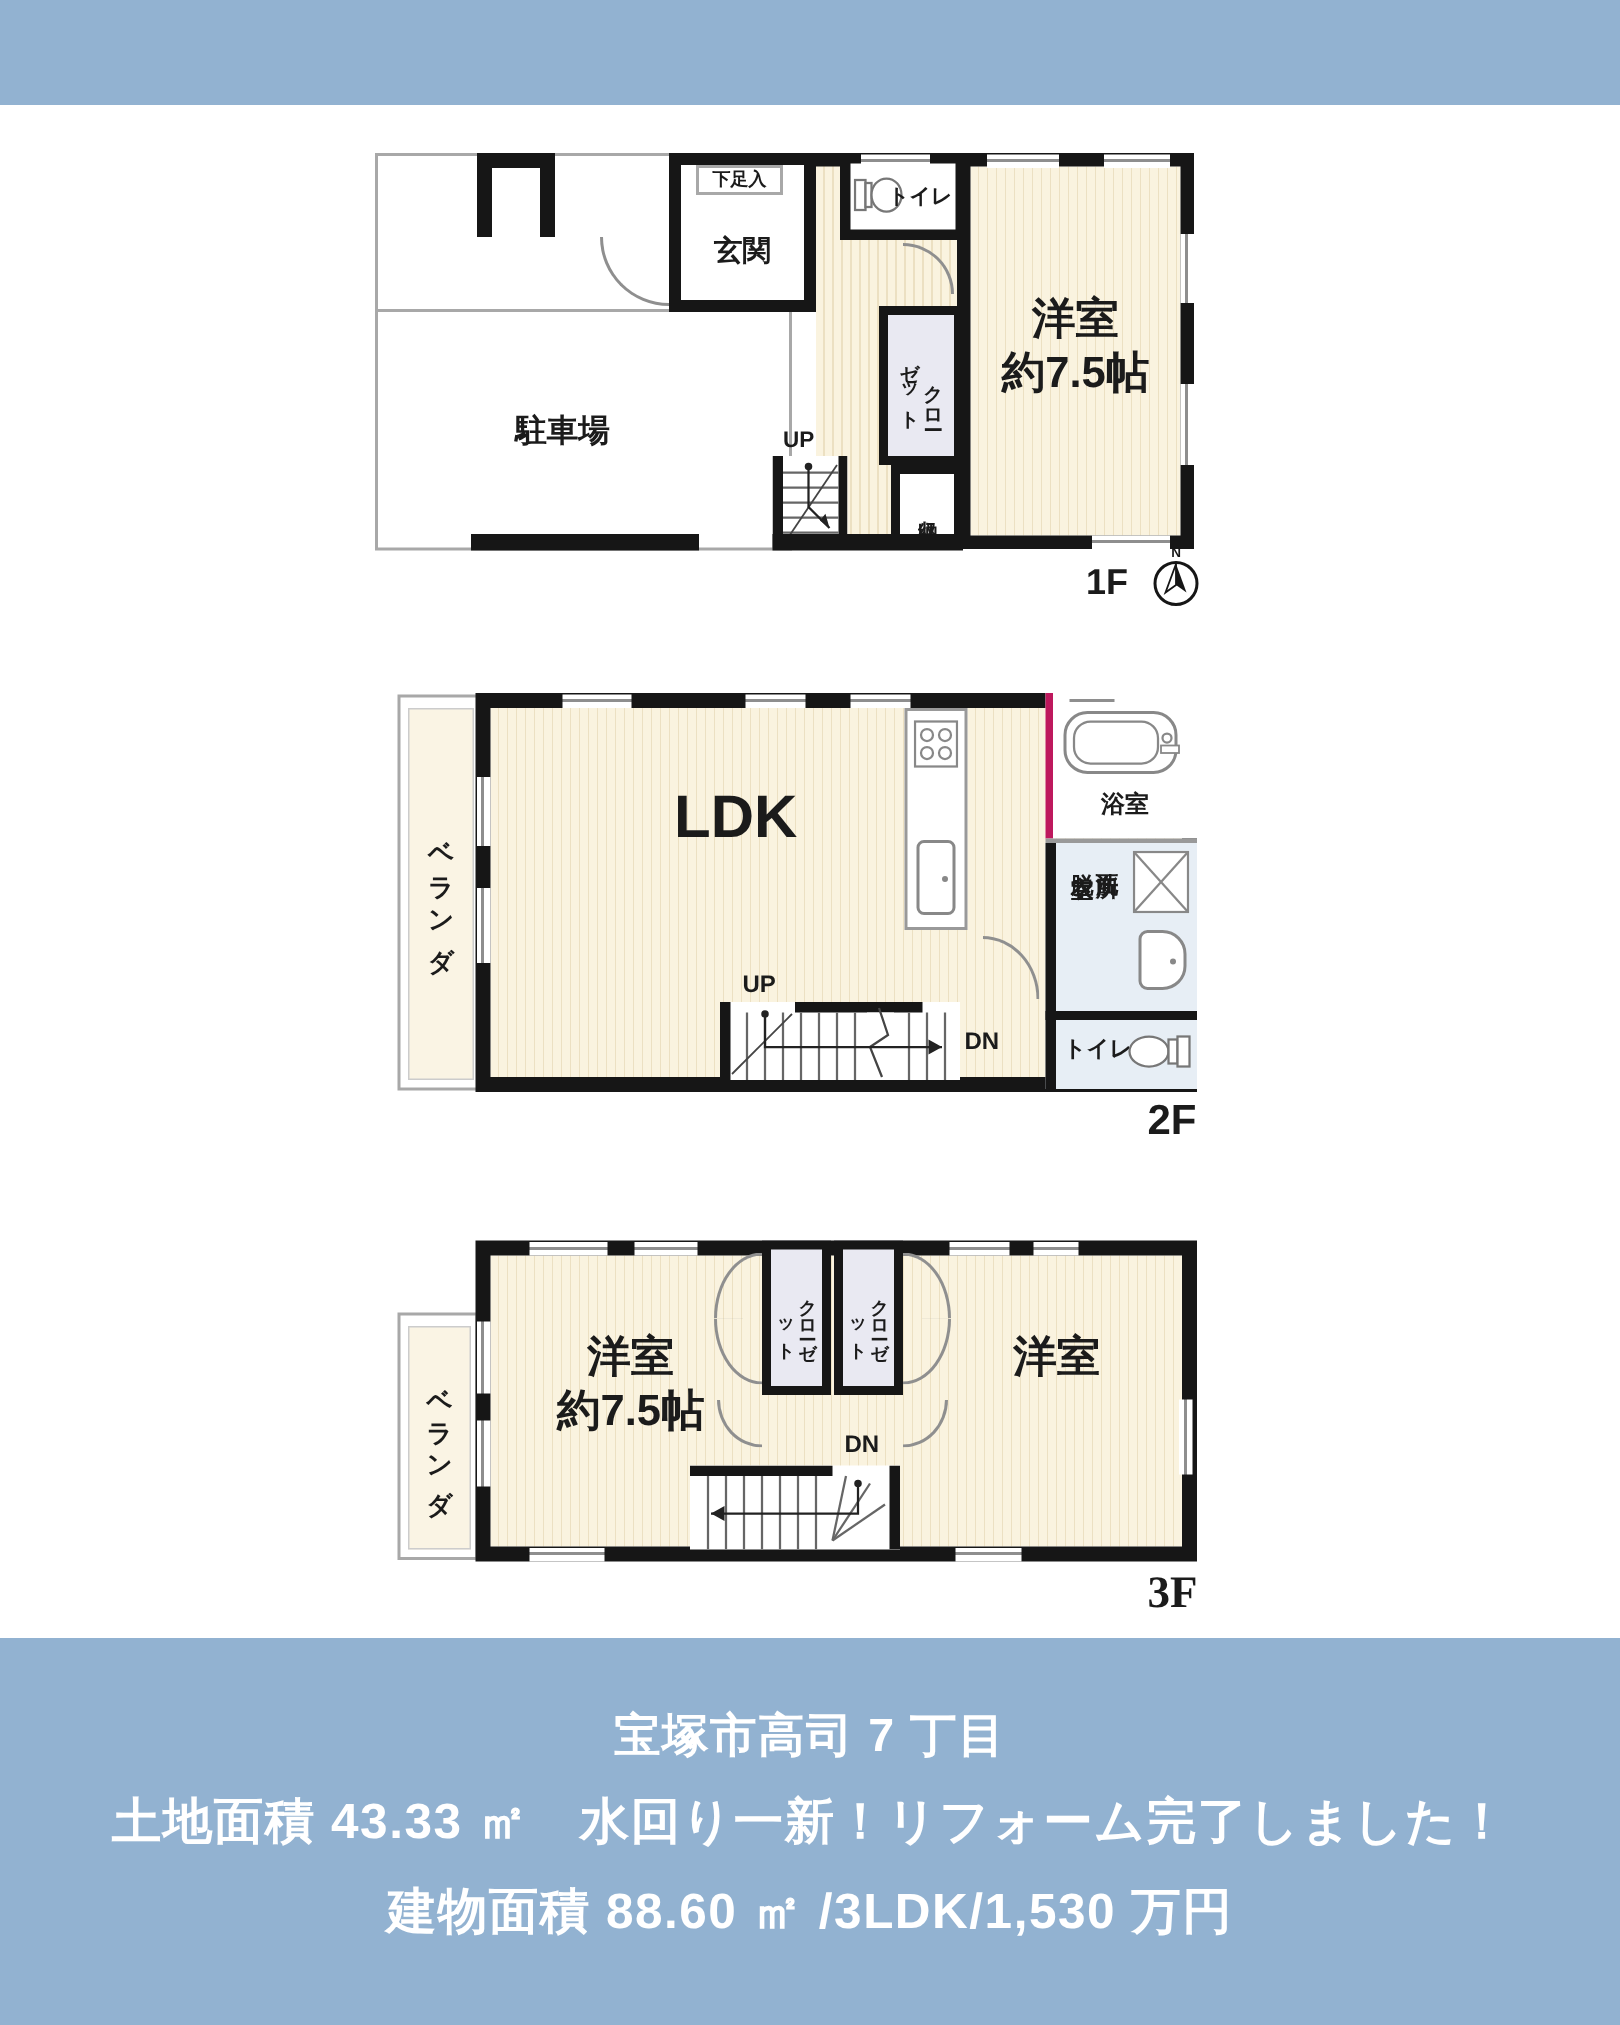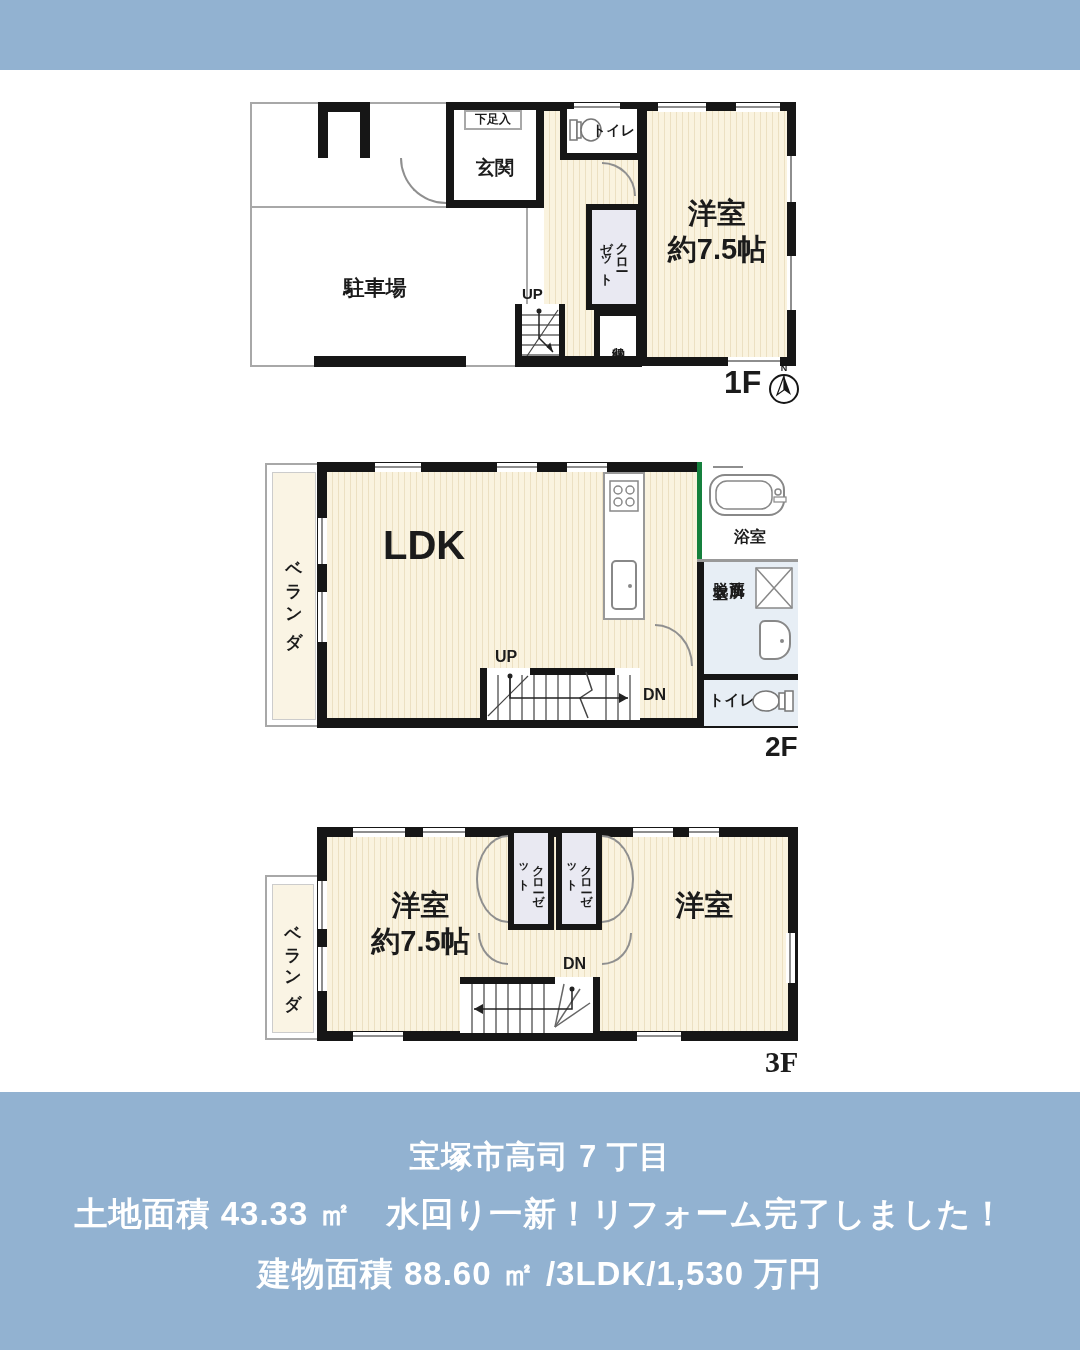--- a/index.html
+++ b/index.html
@@ -7,21 +7,21 @@
     width:1080px;height:1350px;position:relative;background:#ffffff;
     font-family:"Liberation Sans",sans-serif;font-weight:bold;color:#1b1b1b;overflow:hidden;
   }
   .abs{position:absolute;}
   .floor{position:absolute;}
   .stripes{background:repeating-linear-gradient(90deg,#faf3df 0px,#faf3df 5px,#ece0c2 5px,#ece0c2 6px);}
   .cream{background:#faf4e4;}
   .wallbox{position:absolute;box-sizing:border-box;border:8px solid #161616;}
   .thinbox{position:absolute;box-sizing:border-box;border:2px solid #a8a8a8;background:#fff;}
   .lbl{position:absolute;font-weight:bold;white-space:nowrap;line-height:1.1;}
-  .center{display:flex;align-items:center;justify-content:center;text-align:left;}
+  .center{display:flex;align-items:center;justify-content:center;text-align:right;}
   .vtext{writing-mode:vertical-rl;text-orientation:mixed;letter-spacing:1px;}
   .win-h{position:absolute;height:9px;background:linear-gradient(#fff 0,#fff 3px,#8e8e8e 3px,#8e8e8e 5px,#fff 5px,#fff 9px);}
   .win-v{position:absolute;width:9px;background:linear-gradient(90deg,#fff 0,#fff 3px,#8e8e8e 3px,#8e8e8e 5px,#fff 5px,#fff 9px);}
   .arc{position:absolute;border:0 solid #8f8f8f;box-sizing:border-box;}
   .blackbar{position:absolute;background:#161616;}
   .footline{position:absolute;left:0;width:1080px;text-align:center;color:#ffffff;letter-spacing:1px;}
   svg{display:block;}
 </style>
 </head>
 <body>
@@ -88,57 +88,57 @@
   <div class="lbl" style="left:388px;top:95px;width:158px;text-align:center;font-size:29px;line-height:1.25;">
     <div>洋室</div>
     <div>約7.5帖</div>
   </div>
   <div class="win-h" style="left:408px;top:3px;width:48px;"></div>
   <div class="win-h" style="left:486px;top:3px;width:44px;"></div>
   <div class="win-v" style="left:537px;top:56px;height:46px;"></div>
   <div class="win-v" style="left:537px;top:156px;height:54px;"></div>
   <div class="win-h" style="left:478px;top:257px;width:52px;"></div>
 
-  <div class="lbl" style="left:474px;top:265px;font-size:32px;">1F</div>
+  <div class="lbl" style="left:474px;top:276px;font-size:24px;">1F</div>
   <svg class="abs" width="36" height="46" viewBox="0 0 36 46" style="left:516px;top:262px;">
     <text x="18" y="9" text-anchor="middle" font-size="9" font-weight="bold" fill="#161616">N</text>
     <circle cx="18" cy="27" r="14" fill="#fff" stroke="#161616" stroke-width="2"></circle>
     <polygon points="18,14 25,33 18,28" fill="#161616"></polygon>
     <polygon points="18,14 11,33 18,28" fill="#fff" stroke="#161616" stroke-width="1.2"></polygon>
   </svg>
 </div>
 
 <div class="floor" style="left:265px;top:460px;width:535px;height:302px;">
 
   <div class="thinbox" style="left:0;top:3px;width:56px;height:264px;">
     <div class="cream center" style="position:absolute;left:5px;top:7px;width:42px;height:246px;border:1px solid #ccc;">
       <div class="vtext" style="font-size:17px;letter-spacing:4px;">ベランダ</div>
     </div>
   </div>
 
   <div class="wallbox stripes" style="left:52px;top:2px;width:481px;height:266px;border-width:10px;"></div>
 
-  <div class="lbl" style="left:118px;top:64px;width:215px;">
+  <div class="lbl" style="left:118px;top:64px;width:215px;text-align:center;">
     <div style="font-size:40px;line-height:1.05;">LDK</div>
   </div>
 
   <div class="abs" style="left:338px;top:12px;width:42px;height:148px;background:#fff;border:2px solid #999;box-sizing:border-box;">
     <svg width="30" height="32" viewBox="0 0 30 32" style="position:absolute;left:4px;top:6px;">
       <rect x="1" y="1" width="28" height="30" fill="#fff" stroke="#888" stroke-width="1.5"></rect>
       <circle cx="9" cy="10" r="4" fill="none" stroke="#888" stroke-width="1.5"></circle>
       <circle cx="21" cy="10" r="4" fill="none" stroke="#888" stroke-width="1.5"></circle>
       <circle cx="9" cy="22" r="4" fill="none" stroke="#888" stroke-width="1.5"></circle>
       <circle cx="21" cy="22" r="4" fill="none" stroke="#888" stroke-width="1.5"></circle>
     </svg>
     <div style="position:absolute;left:6px;top:86px;width:26px;height:50px;border:2px solid #888;border-radius:5px;box-sizing:border-box;">
       <div style="position:absolute;right:3px;top:22px;width:4px;height:4px;border-radius:50%;background:#888;"></div>
     </div>
   </div>
 
-  <div class="abs" style="left:432px;top:2px;width:101px;height:97px;background:#fff;border-left:5px solid #15803d;box-sizing:border-box;">
+  <div class="abs" style="left:432px;top:2px;width:101px;height:97px;background:#fff;border-left:5px solid #be185d;box-sizing:border-box;">
     <svg width="84" height="46" viewBox="0 0 84 46" style="position:absolute;left:6px;top:10px;">
       <rect x="2" y="3" width="74" height="40" rx="15" fill="#fff" stroke="#888" stroke-width="2"></rect>
       <rect x="8" y="9" width="56" height="28" rx="11" fill="#fff" stroke="#888" stroke-width="1.5"></rect>
       <circle cx="70" cy="20" r="3" fill="none" stroke="#888" stroke-width="1.5"></circle>
       <rect x="66" y="25" width="12" height="5" fill="#fff" stroke="#888" stroke-width="1.2"></rect>
     </svg>
     <div class="lbl" style="left:0;top:66px;width:96px;text-align:center;font-size:16px;">浴室</div>
   </div>
   <div class="abs" style="left:432px;top:99px;width:101px;height:3px;background:#999;"></div>
 

